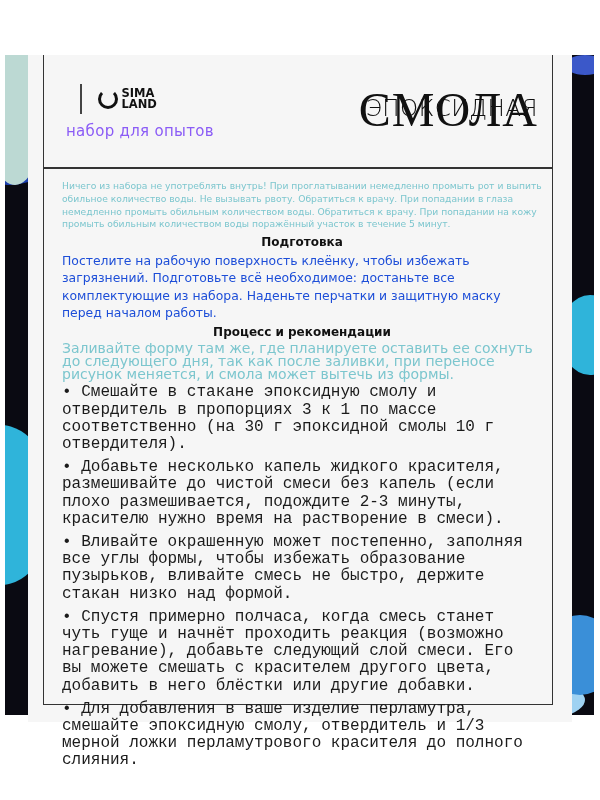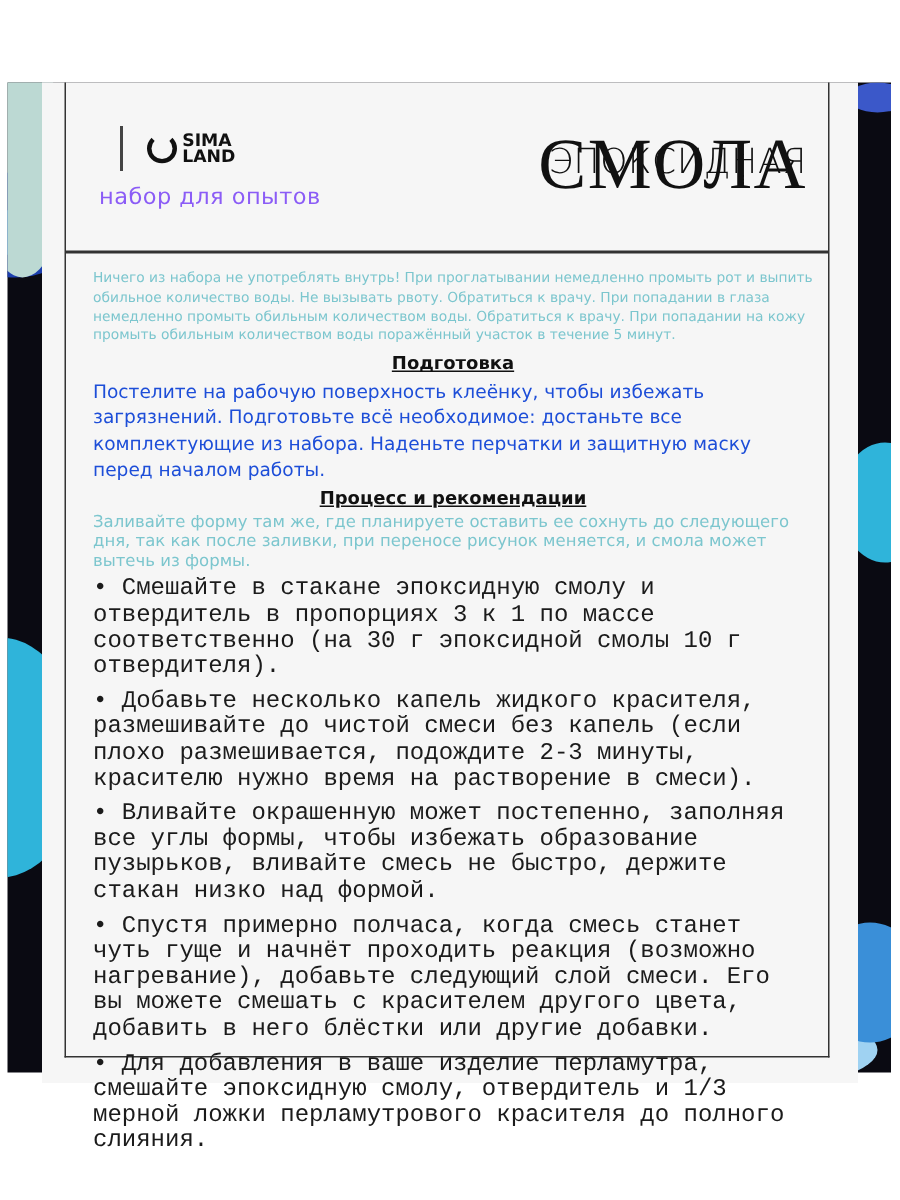--- a/index.html
+++ b/index.html
@@ -41,23 +41,23 @@
   .title1 {
     position:absolute; right:14px; top:39px; font-family:"DejaVu Sans", sans-serif; font-weight:300;
     font-size:23px; color:#111; letter-spacing:0.5px;
   }
   .title2 {
     position:absolute; right:14px; top:28px; font-family:Liberation Serif, serif;
     font-size:48px; color:#111; letter-spacing:1px; line-height:52px;
   }
   .content { position:absolute; left:62px; top:180px; width:480px; }
   .warn { font-size:9.2px; line-height:12.8px; color:#7cc6ce; margin:0 0 3px 0; }
-  .h { font-weight:bold; font-size:12px; text-align:center; color:#111; margin:4px 0 3px;text-decoration:underline; }
+  .h { font-weight:bold; font-size:12px; text-align:center; color:#111; margin:4px 0 3px; }
   .p { font-size:12.4px; line-height:17.2px; color:#1d4ed8; margin:0 0 4px 0; }
-  .note { font-size:11px; line-height:12.8px; color:#7cc6ce; margin:0 0 4px 0; }
+  .note { font-size:14px; line-height:12.8px; color:#7cc6ce; margin:0 0 4px 0; }
   .bullet { font-size:16px; line-height:17.2px; color:#1b1b1b; margin:0 0 6px 0;font-family:Liberation Mono, monospace; }
 </style>
 </head>
 <body>
 
 <div class="box">
   <div class="swirl" style="left:-40px;top:60px;width:90px;height:70px;background:#1c3fae;"></div>
   <div class="swirl" style="left:-30px;top:85px;width:70px;height:30px;background:#6ab8ee;"></div>
   <div class="swirl" style="left:-60px;top:370px;width:110px;height:160px;background:#2fb4da;"></div>
   <div class="swirl" style="left:-20px;top:-20px;width:60px;height:150px;background:#bcd9d3;"></div>

